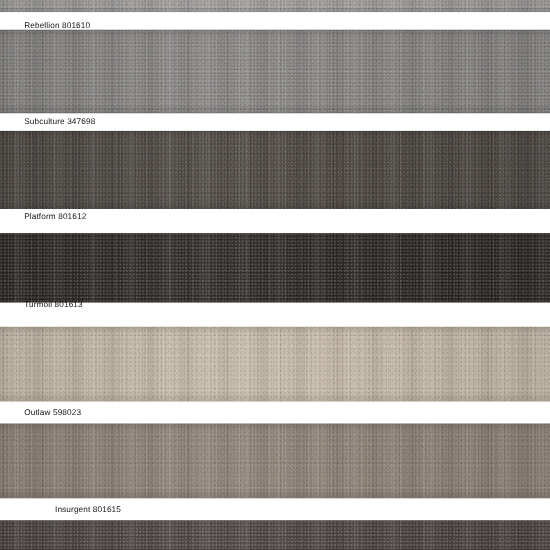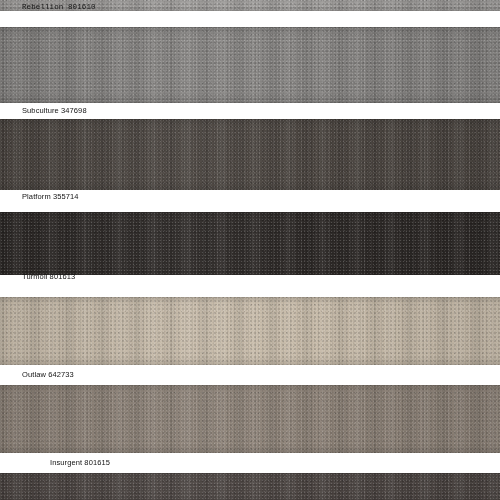--- a/index.html
+++ b/index.html
@@ -109,57 +109,57 @@
 
 <div id="sheet">
 
   <div class="swatch" style="top:-28px; height:39px; background-color:#9c9a98;">
     <div class="tex lanes"></div>
     <div class="tex warp"></div>
     <div class="tex weft"></div>
     <div class="tex fleck"></div>
     <div class="tex shade"></div>
   </div>
-  <div class="swatch-label" style="top:2px;font-family:Liberation Mono, monospace;">Rebellion 801610</div>
+  <div class="swatch-label" style="top:18px;">Rebellion 801610</div>
 
   <div class="swatch" style="top:27px; height:76px; background-color:#868482;">
     <div class="tex lanes"></div>
     <div class="tex warp"></div>
     <div class="tex weft"></div>
     <div class="tex fleck"></div>
     <div class="tex shade"></div>
   </div>
   <div class="swatch-label" style="top:106px;">Subculture 347698</div>
 
   <div class="swatch" style="top:119px; height:71px; background-color:#4a443f;">
     <div class="tex lanes"></div>
     <div class="tex warp"></div>
     <div class="tex weft"></div>
     <div class="tex fleck"></div>
     <div class="tex shade"></div>
   </div>
-  <div class="swatch-label" style="top:192px;">Platform 355714</div>
+  <div class="swatch-label" style="top:192px;">Platform 801612</div>
 
   <div class="swatch" style="top:212px; height:63px; background-color:#2c2826;">
     <div class="tex lanes"></div>
     <div class="tex warp"></div>
     <div class="tex weft"></div>
     <div class="tex fleck"></div>
     <div class="tex shade"></div>
   </div>
   <div class="swatch-label" style="top:272px;">Turmoil 801613</div>
 
   <div class="swatch" style="top:297px; height:68px; background-color:#c6baa8;">
     <div class="tex lanes"></div>
     <div class="tex warp"></div>
     <div class="tex weft"></div>
     <div class="tex fleck"></div>
     <div class="tex shade"></div>
   </div>
-  <div class="swatch-label" style="top:370px;">Outlaw 642733</div>
+  <div class="swatch-label" style="top:370px;">Outlaw 598023</div>
 
   <div class="swatch" style="top:385px; height:68px; background-color:#8c8176;">
     <div class="tex lanes"></div>
     <div class="tex warp"></div>
     <div class="tex weft"></div>
     <div class="tex fleck"></div>
     <div class="tex shade"></div>
   </div>
   <div class="swatch-label" style="top:458px;margin-left:28px;">Insurgent 801615</div>
 

